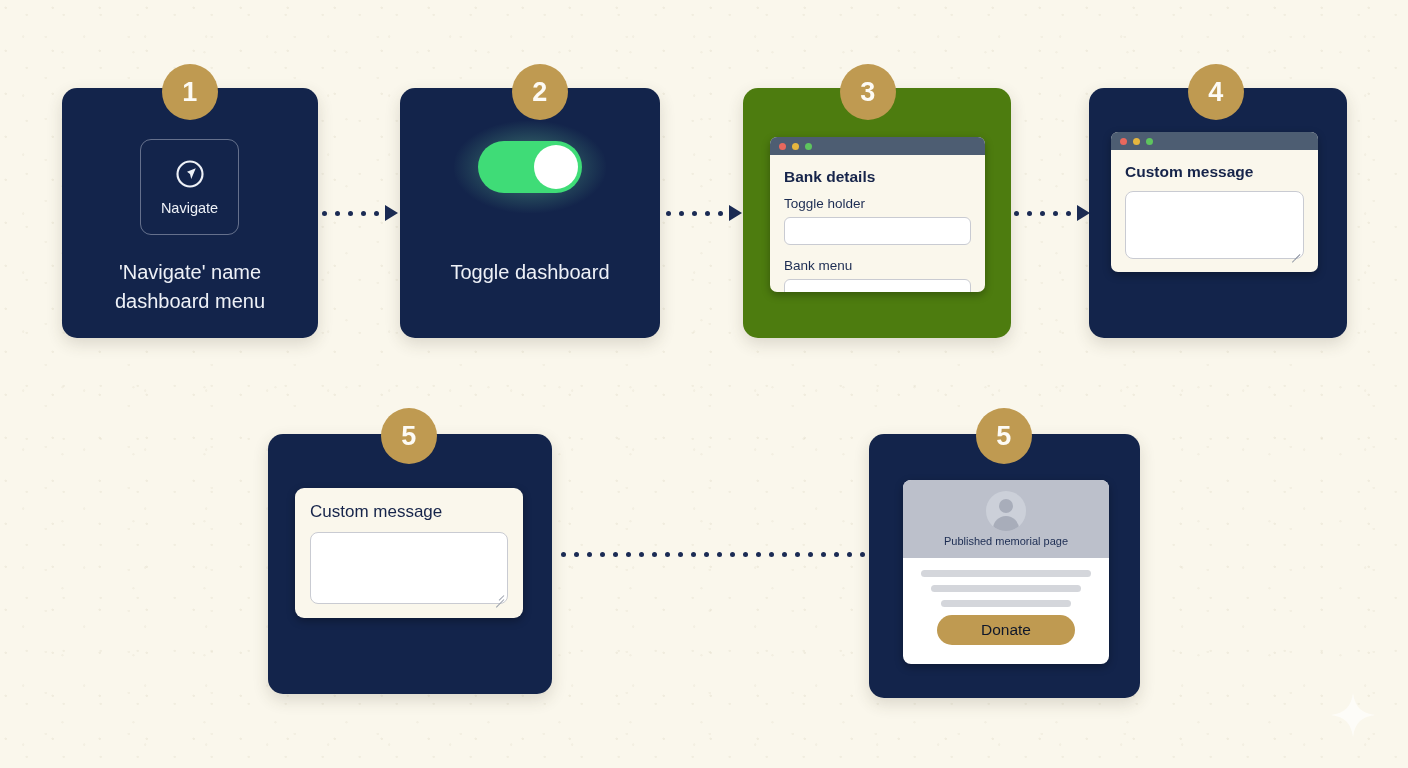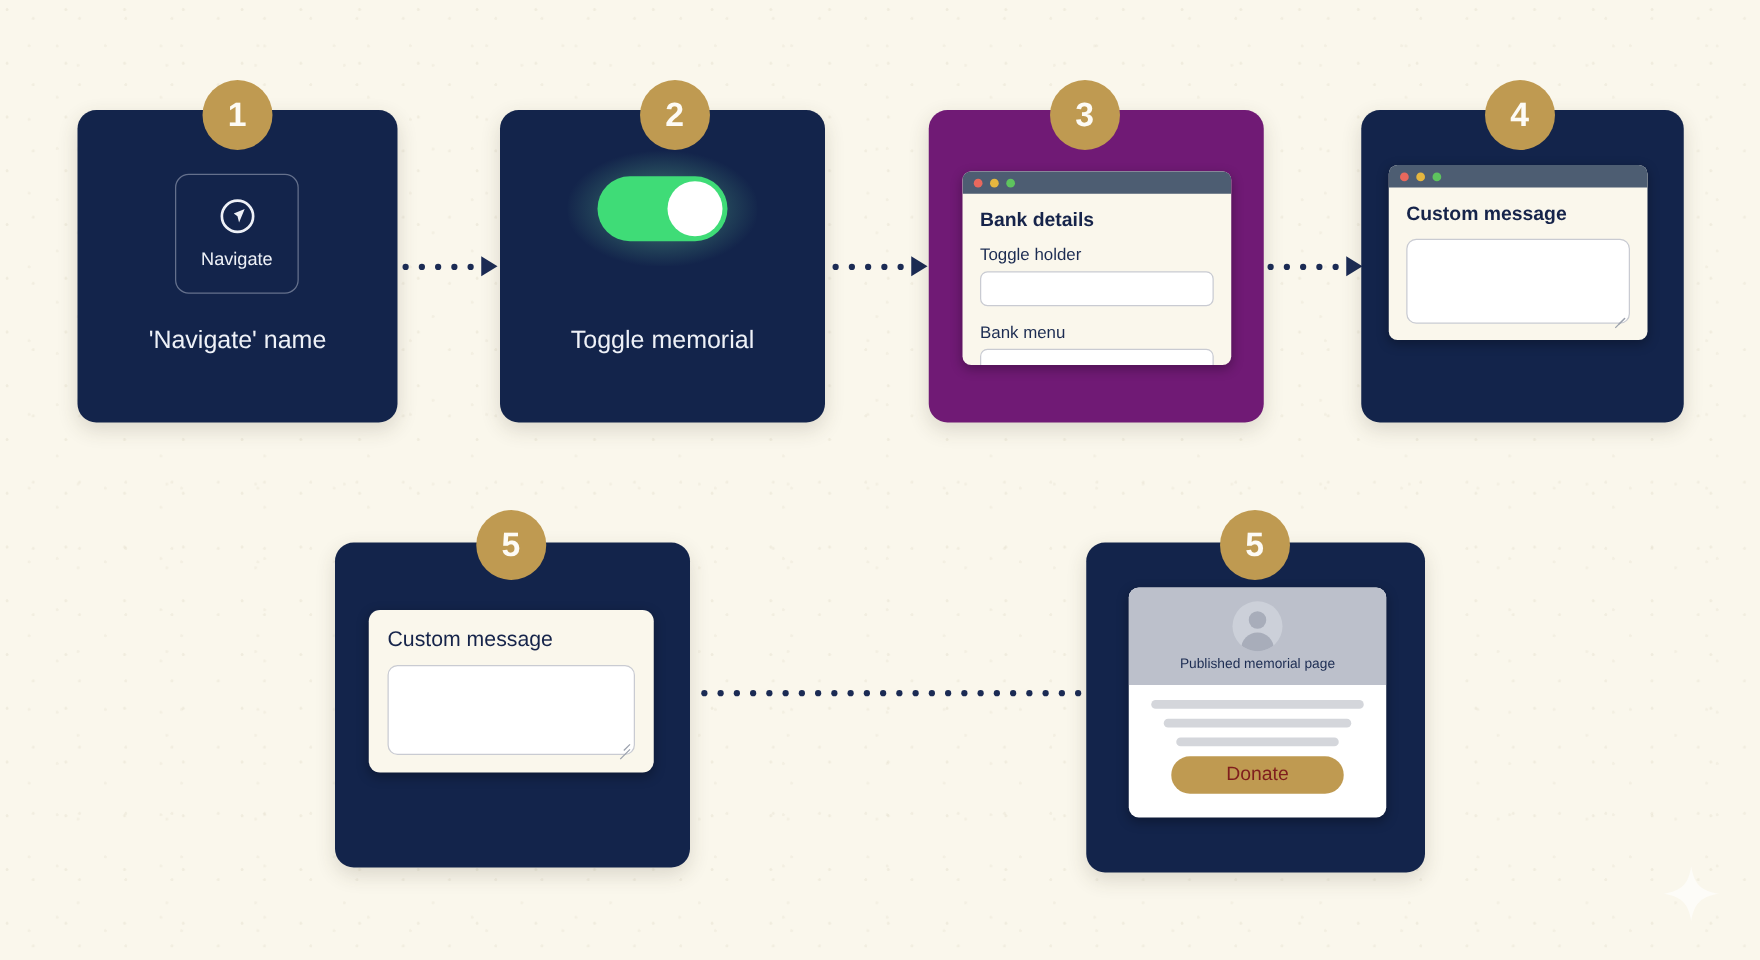--- a/index.html
+++ b/index.html
@@ -198,21 +198,21 @@
     border-radius: 9px;
     box-shadow: 0 3px 9px rgba(0,0,0,.30);
     padding: 14px 15px;
   }
   #panel5a .w-title { font-size: 17px; font-weight: normal; margin-bottom: 10px; }
   #ta5a { height: 72px; }
 
   
   #page5b {
     position: absolute;
-    left: 34px; top: 36px;
+    left: 34px; top: 46px;
     width: 206px; height: 184px;
     background: #ffffff;
     border-radius: 8px;
     overflow: hidden;
     box-shadow: 0 3px 9px rgba(0,0,0,.30);
   }
   .mem-head {
     height: 78px;
     background: #bcc0cb;
     display: flex; flex-direction: column;
@@ -249,21 +249,21 @@
     height: 7px;
     border-radius: 4px;
     background: #d4d6db;
     margin: 0 auto 8px auto;
   }
   .donate-btn {
     margin: 6px auto 0 auto;
     width: 138px; height: 30px;
     border-radius: 16px;
     background: #bf9a51;
-    color: #7f1d1d;
+    color: #0f172a;
     font-size: 15.5px;
     display: flex; align-items: center; justify-content: center;
     cursor: pointer;
   }
 
   
   .arrow { position: absolute; height: 14px; display: flex; align-items: center; }
   .arrow .dots { display: flex; align-items: center; gap: 8px; }
   .arrow .dots span {
     width: 5px; height: 5px; border-radius: 50%;
@@ -302,20 +302,21 @@
       <span>
         <svg width="30" height="30" viewBox="0 0 24 24">
           <circle cx="12" cy="12" r="10" fill="none" stroke="#eef1f7" stroke-width="1.7"></circle>
           <path d="M16.6 7.4 L9.6 10.2 L12.0 12.0 L13.0 16.0 Z" fill="#eef1f7"></path>
         </svg>
       </span>
       <span class="lbl">Navigate</span>
     </div>
     <div class="card-caption" id="cap1">
       <div>'Navigate' name</div>
+      <div>dashboard menu</div>
     </div>
   </div>
 
   <div class="arrow" id="arrow1">
     <div class="dots">
       <span style="background: rgb(27, 43, 84);"></span>
         <span style="background: rgb(27, 43, 84);"></span>
         <span style="background: rgb(27, 43, 84);"></span>
         <span style="background: rgb(27, 43, 84);"></span>
         <span style="background: rgb(27, 43, 84);"></span>
@@ -324,36 +325,36 @@
   </div>
 
   <div class="badge" id="badge2" style="background: rgb(191, 154, 81);">2</div>
   <div class="card" id="card2" style="background: rgb(19, 36, 75);">
     <div class="toggle-wrap">
       <div class="toggle-glow"></div>
       <div class="toggle" style="background: rgb(63, 220, 119);">
         <div class="knob"></div>
       </div>
     </div>
-    <div class="card-caption" id="cap2">Toggle memorial</div>
+    <div class="card-caption" id="cap2">Toggle dashboard</div>
   </div>
 
   <div class="arrow" id="arrow2">
     <div class="dots">
       <span style="background: rgb(27, 43, 84);"></span>
         <span style="background: rgb(27, 43, 84);"></span>
         <span style="background: rgb(27, 43, 84);"></span>
         <span style="background: rgb(27, 43, 84);"></span>
         <span style="background: rgb(27, 43, 84);"></span>
     </div>
     <div class="head" style="border-left-color: rgb(27, 43, 84);"></div>
   </div>
 
   <div class="badge" id="badge3" style="background: rgb(191, 154, 81);">3</div>
-  <div class="card" id="card3" style="background: #701a75;">
+  <div class="card" id="card3" style="background: #4d7c0f;">
     <div class="win" id="win3">
       <div class="win-bar" style="background: rgb(77, 93, 114);">
         <span class="dot red"></span>
         <span class="dot amber"></span>
         <span class="dot green"></span>
       </div>
       <div class="win-body">
         <div class="w-title">Bank details</div>
         <div class="w-label">Toggle holder</div>
         <div class="w-input"></div>

